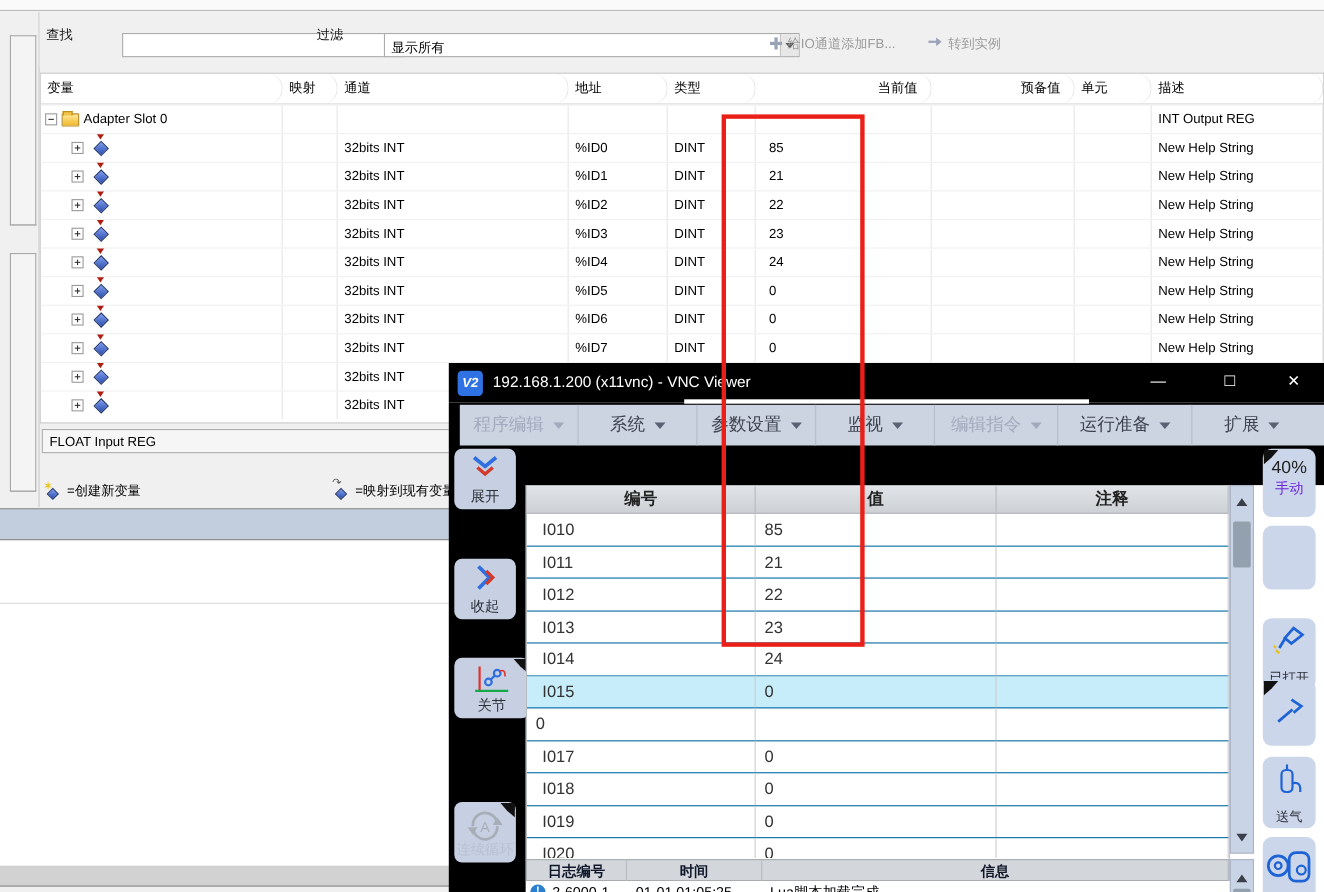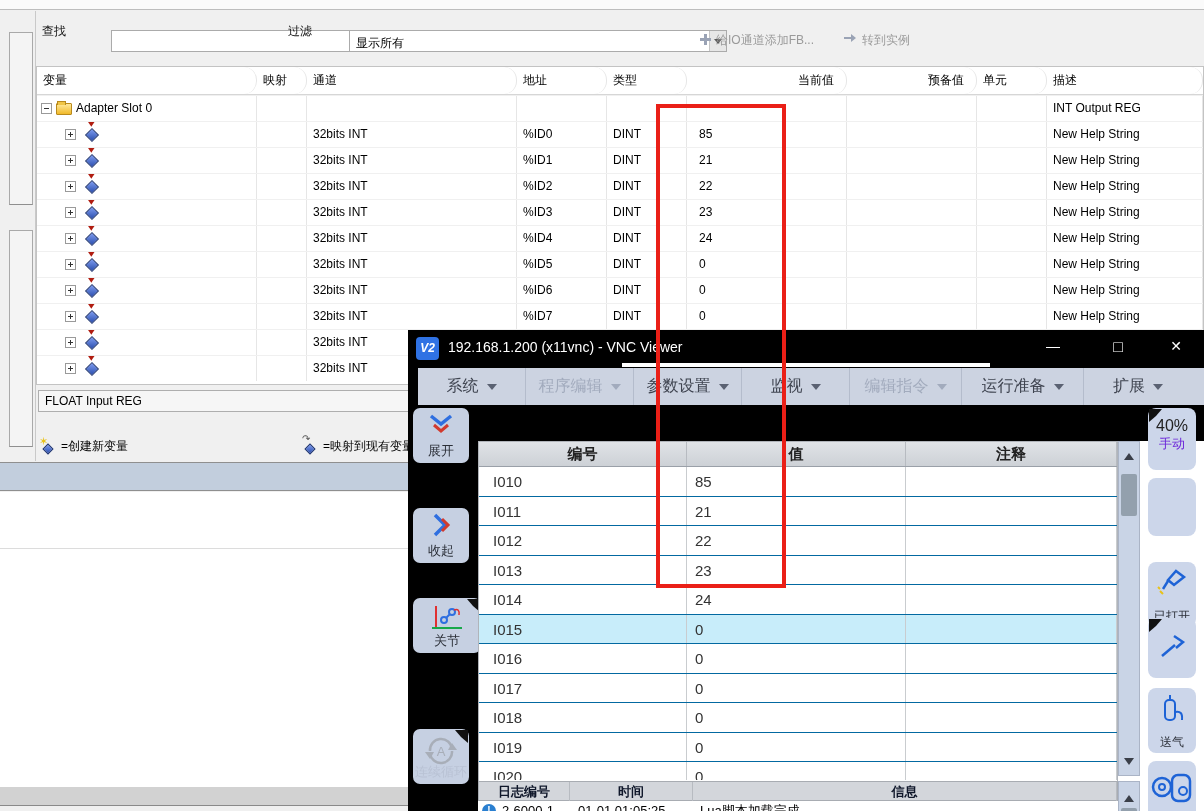--- a/index.html
+++ b/index.html
@@ -362,26 +362,26 @@
       <span class="vnc-title-text">192.168.1.200 (x11vnc) - VNC Viewer</span>
       <span class="win-ctl" style="left:630px;">—</span>
       <span class="win-ctl" style="left:695px;font-size:16px;">□</span>
       <span class="win-ctl" style="left:753px;">✕</span>
     </div>
 
     <div class="vnc-body">
       <div class="white-strip"></div>
 
       <div class="menu">
+        <div class="menu-item dis" style="width:108px;">
+            <span>程序编辑</span>
+            <span class="mtri"></span>
+          </div>
         <div class="menu-item" style="width:108px;">
             <span>系统</span>
-            <span class="mtri"></span>
-          </div>
-        <div class="menu-item dis" style="width:108px;">
-            <span>程序编辑</span>
             <span class="mtri"></span>
           </div>
         <div class="menu-item" style="width:108px;">
             <span>参数设置</span>
             <span class="mtri"></span>
           </div>
         <div class="menu-item" style="width:108px;">
             <span>监视</span>
             <span class="mtri"></span>
           </div>
@@ -468,21 +468,20 @@
               <div>I014</div>
               <div class="v">24</div>
               <div></div>
             </div>
           <div class="io-row sel">
               <div>I015</div>
               <div class="v">0</div>
               <div></div>
             </div>
           <div class="io-row">
-              <div>I016</div>
               <div class="v">0</div>
               <div></div>
             </div>
           <div class="io-row">
               <div>I017</div>
               <div class="v">0</div>
               <div></div>
             </div>
           <div class="io-row">
               <div>I018</div>

